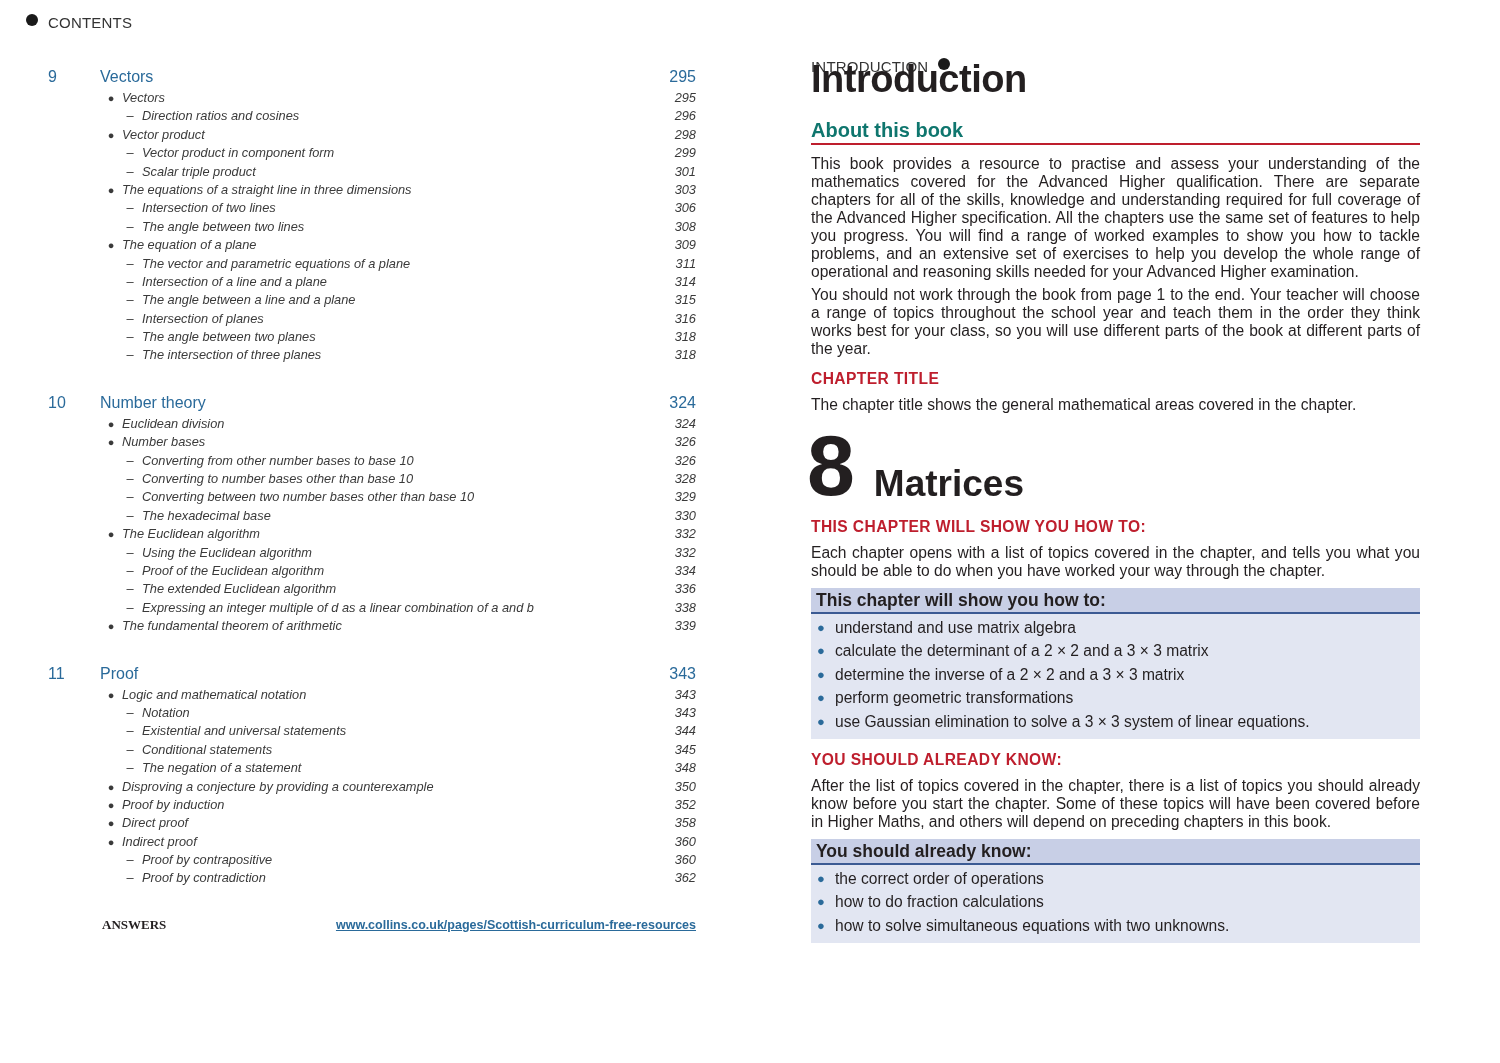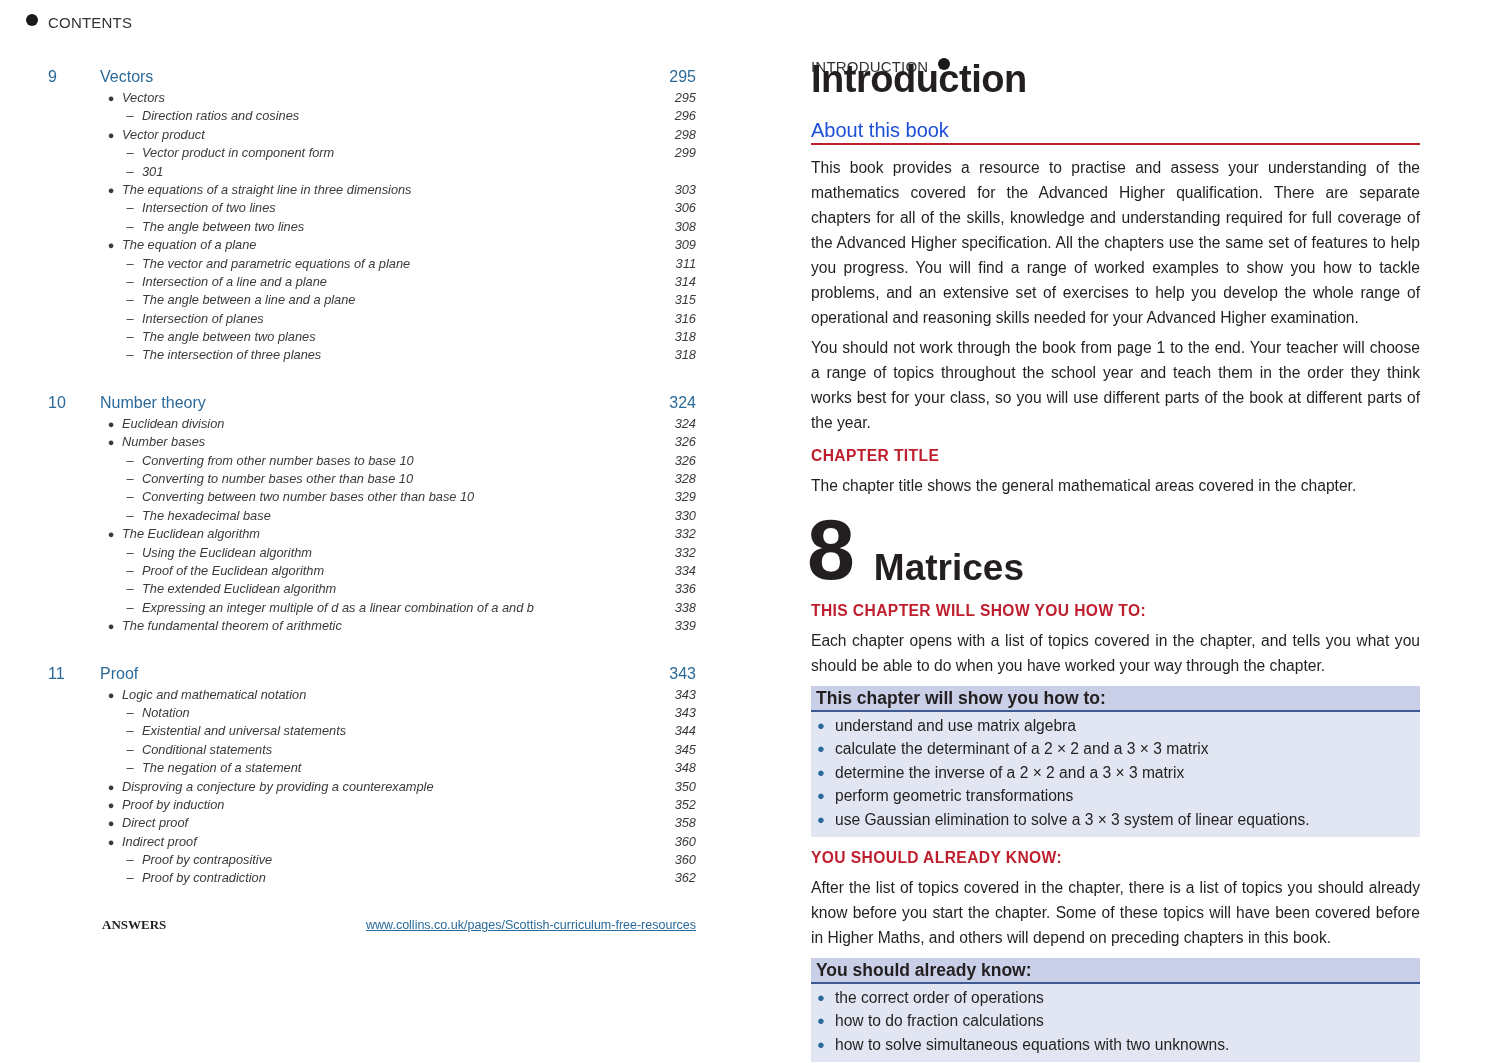--- a/index.html
+++ b/index.html
@@ -21,27 +21,27 @@
   .entry .marker { display: inline-block; text-align: center; }
   .entry.l1 { padding-left: 52px; }
   .entry.l1 .marker { width: 22px; font-style: normal; font-size: 11px; }
   .entry.l2 { padding-left: 70px; }
   .entry.l2 .marker { width: 24px; font-style: normal; }
   .entry .txt { flex: 1; }
   .entry .pg { text-align: right; }
 
   .answers-row { display: flex; justify-content: space-between; align-items: baseline; padding-left: 54px; margin-top: 4px; }
   .answers-label { font-family: "Liberation Serif", serif; font-weight: bold; font-size: 13px; }
-  .answers-link { font-size: 12.5px; color: #2a6a9a; text-decoration: underline; }
+  .answers-link { font-size: 12.5px; color: #2a6a9a; text-decoration: underline; font-weight: bold; }
 
   
   .right { position: absolute; left: 811px; top: 58px; width: 609px; }
   .page-title { font-size: 38px; font-weight: bold; margin: 0 0 18px 0; letter-spacing: -0.5px; }
-  .sec-head { color: #1d4ed8; font-weight: normal; font-size: 20px; border-bottom: 2px solid #be1e2d; padding-bottom: 1px; margin-bottom: 10px; }
-  .para { font-size: 15.6px; line-height: 25px; text-align: justify; margin: 0 0 5px 0; }
+  .sec-head { color: #0f766e; font-weight: bold; font-size: 20px; border-bottom: 2px solid #be1e2d; padding-bottom: 1px; margin-bottom: 10px; }
+  .para { font-size: 15.6px; line-height: 18px; text-align: justify; margin: 0 0 5px 0; }
   .sub-head { color: #be1e2d; font-weight: bold; font-size: 15.6px; letter-spacing: 0.4px; margin: 12px 0 8px 0; }
   .chapter-banner { display: flex; align-items: flex-end; margin: 10px 0 14px -4px; height: 80px; }
   .chapter-banner .big-num { font-size: 86px; font-weight: bold; line-height: 78px; letter-spacing: -3px; }
   .chapter-banner .big-title { font-size: 37px; font-weight: bold; margin-left: 22px; line-height: 40px; }
   .box { background: #e2e6f2; margin: 8px 0 12px 0; }
   .box-head { background: #c8cfe6; border-bottom: 2px solid #3b5a93; font-weight: bold; font-size: 17.5px; padding: 2px 5px 1px 5px; }
   .box ul { list-style: none; margin: 0; padding: 2px 0 6px 6px; }
   .box li { font-size: 15.6px; line-height: 23.4px; display: flex; }
   .box li .b { color: #2a6a9a; width: 18px; font-size: 13px; }
 </style>
@@ -79,20 +79,21 @@
         <span class="txt">Vector product</span>
         <span class="pg">298</span>
       </div>
       <div class="entry l2">
         <span class="marker">–</span>
         <span class="txt">Vector product in component form</span>
         <span class="pg">299</span>
       </div>
       <div class="entry l2">
         <span class="marker">–</span>
+        <span class="txt">Scalar triple product</span>
         <span class="pg">301</span>
       </div>
       <div class="entry l1">
         <span class="marker">●</span>
         <span class="txt">The equations of a straight line in three dimensions</span>
         <span class="pg">303</span>
       </div>
       <div class="entry l2">
         <span class="marker">–</span>
         <span class="txt">Intersection of two lines</span>

